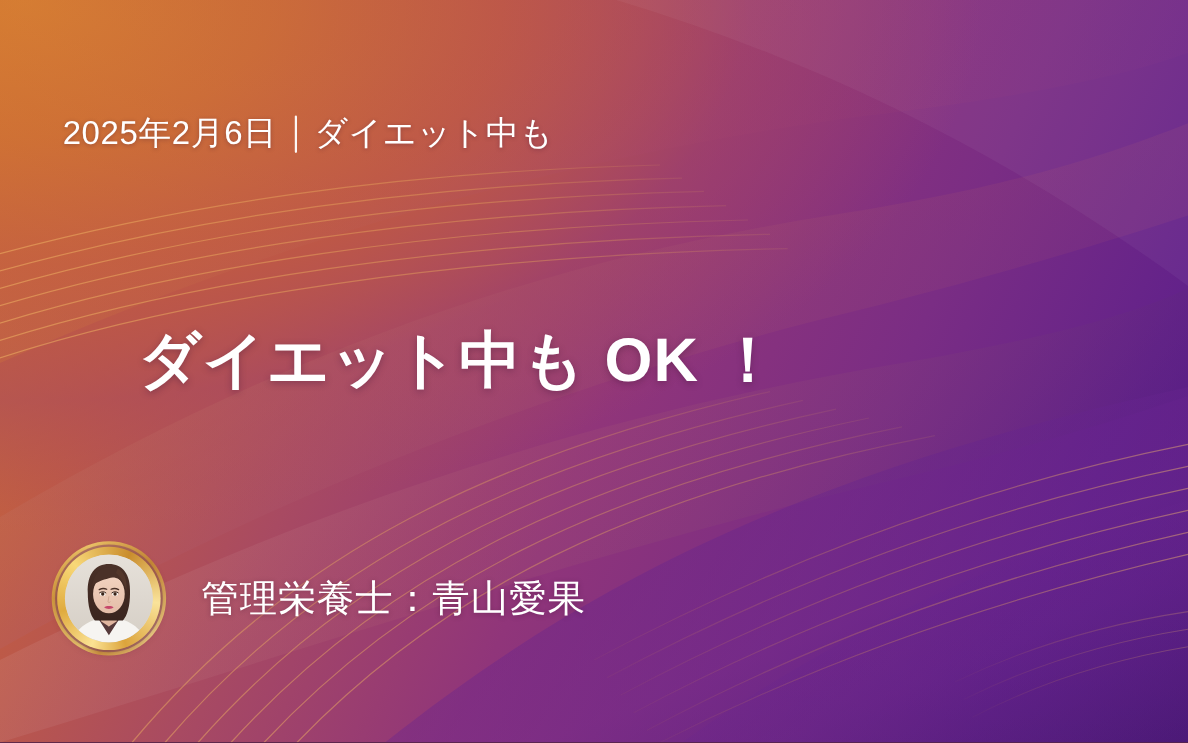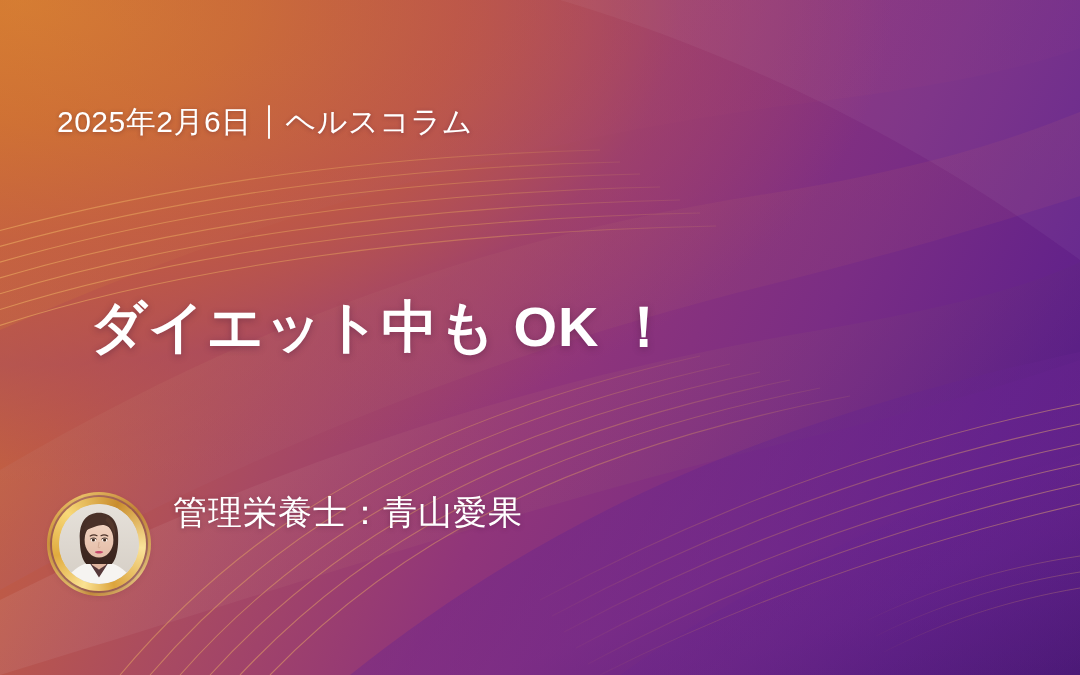--- a/index.html
+++ b/index.html
@@ -88,28 +88,30 @@
     color: #ffffff;
     font-size: 56px;
     font-weight: 700;
     line-height: 1.48;
     letter-spacing: 1px;
     text-shadow: 0 2px 7px rgba(70, 25, 60, 0.40);
   }
   .headline .line {
     display: block;
     white-space: nowrap;
+    margin-left: 36px;
   }
 
   .author-row {
     position: absolute;
     left: 47px;
     top: 492px;
     display: flex;
-    gap: 22px;
+    align-items: center;
+    gap: 32px;
   }
 
   .avatar {
     position: relative;
     width: 104px;
     height: 104px;
     flex: 0 0 auto;
   }
   .avatar-outer-ring {
     position: absolute;
@@ -244,21 +246,21 @@
         <path d="M 1080,588 C 1008,600 942,622 884,652"></path>
       </g>
     </svg>
   </div>
 
   <div class="content">
 
     <div class="meta-row">
       <span>2025年2月6日</span>
       <span class="meta-sep"></span>
-      <span>ヘルスコラム</span>
+      <span>ダイエット中も</span>
     </div>
 
     <h1 class="headline">
       <span class="line">ダイエット中も OK ！</span>
     </h1>
 
     <div class="author-row">
       <div class="avatar">
         <div class="avatar-outer-ring"></div>
         <div class="avatar-gap"></div>

